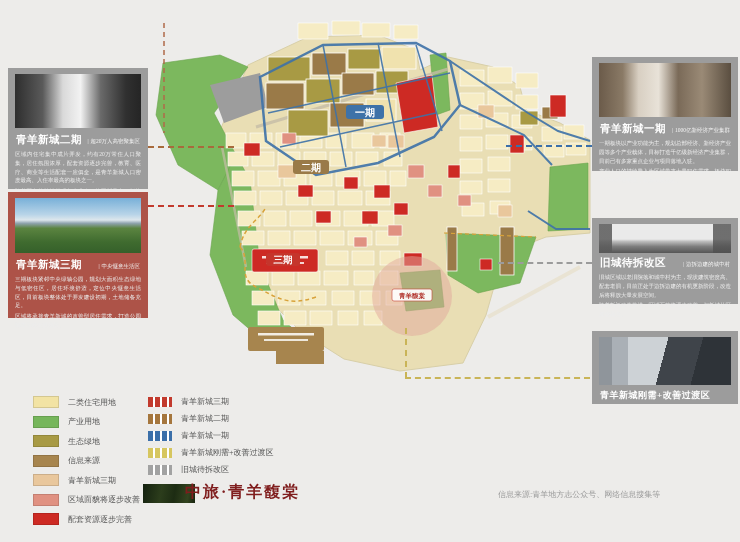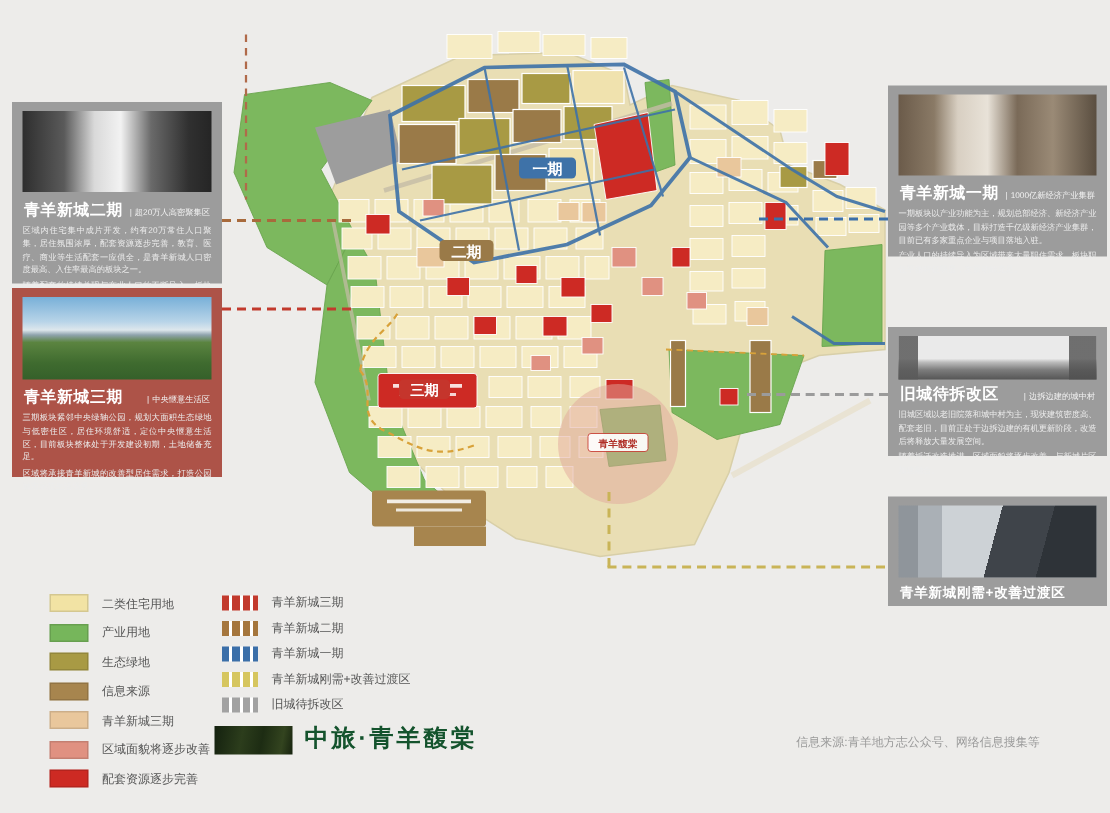--- a/index.html
+++ b/index.html
@@ -1,17 +1,17 @@
 <!DOCTYPE html>
 <html><head>
 <meta charset="utf-8">
 <style>
   html,body{margin:0;padding:0;}
   .canvas{position:relative;width:740px;height:542px;background:#edecea;overflow:hidden;
-          font-family:Liberation Sans, sans-serif;}
+          font-family:Liberation Serif, serif;}
   
   .panel{position:absolute;box-sizing:border-box;padding:6px 7px;}
   .panel.gray{background:#9c9c9c;}
   .panel.terra{background:#ad5348;}
   .photo{width:100%;border:0;}
   .photo-city{background:linear-gradient(90deg,#2e2e2e 0%,#5a5a5a 22%,#d9d9d9 38%,#f2f2f2 52%,#6a6a6a 68%,#303030 88%,#252525 100%);}
   .photo-park{background:linear-gradient(180deg,#78b0d8 0%,#b8d4e8 30%,#dde7ec 40%,#8fa3ad 46%,#5b8440 55%,#3f6b2f 80%,#35602a 100%);}
   .photo-office{background:linear-gradient(90deg,#6b5b4a 0%,#8a7a66 18%,#d8cfc2 30%,#e8e2d8 45%,#7a6a58 60%,#9a8a76 78%,#5a4e40 100%);}
   .photo-street{background:linear-gradient(90deg,rgba(90,90,90,.85) 0 10%,transparent 10% 86%,rgba(80,80,80,.8) 86% 100%),
                 linear-gradient(180deg,#eaeaea 0 52%,#bdbdbd 60%,#7c7c7c 78%,#565656 100%);}
@@ -25,22 +25,22 @@
   
   .legend{position:absolute;}
   .lrow{display:flex;align-items:center;margin-bottom:7.5px;text-align:right;}
   .lswatch{width:24px;height:10px;margin-right:9px;border:0.5px solid rgba(0,0,0,.12);flex:none;}
   .zrow{display:flex;align-items:center;margin-bottom:6px;}
   .zswatch{width:24px;height:10px;margin-right:9px;flex:none;}
   .llabel{font-size:8px;color:#555;white-space:nowrap;}
   
   .logo-thumb{position:absolute;left:143px;top:484px;width:52px;height:19px;
               background:linear-gradient(100deg,#14210f 0%,#2c3d1c 35%,#1d2c13 60%,#33441f 85%,#17230f 100%);}
-  .logo-text{position:absolute;left:203px;top:482px;font-size:16px;font-weight:bold;color:#14532d;letter-spacing:2px;}
-  .source{position:absolute;left:498px;top:489px;width:228px;text-align:center;font-size:8px;color:#9a9a9a;}
+  .logo-text{position:absolute;left:185px;top:482px;font-size:16px;font-weight:bold;color:#7f1d1d;letter-spacing:2px;}
+  .source{position:absolute;left:498px;top:489px;width:228px;text-align:left;font-size:8px;color:#9a9a9a;}
   
   .dash-h{position:absolute;height:0;border-top:2px dashed;}
   .dash-v{position:absolute;width:0;border-left:2px dashed;}
   .map-wrap{position:absolute;left:148px;top:15px;width:450px;height:372px;}
 </style>
 </head>
 <body>
 
 <div class="canvas">
 

